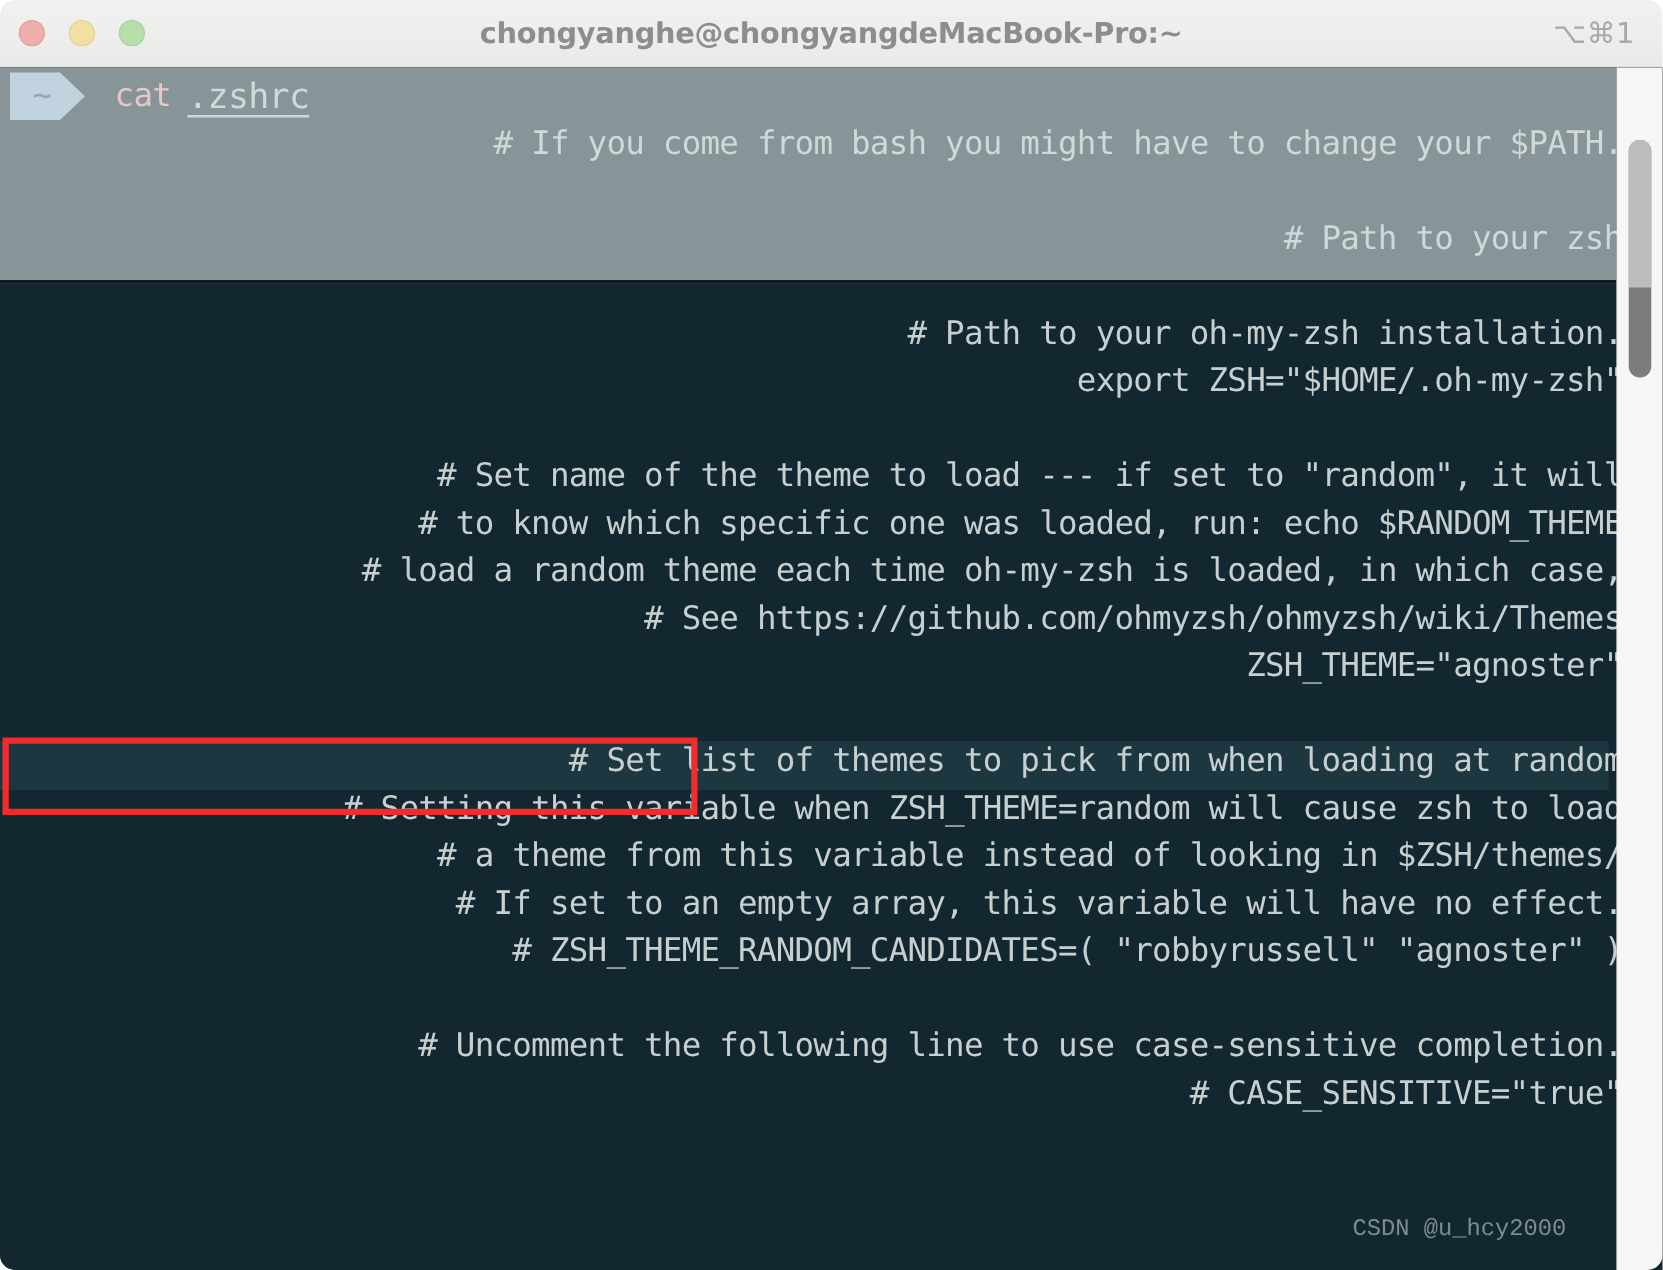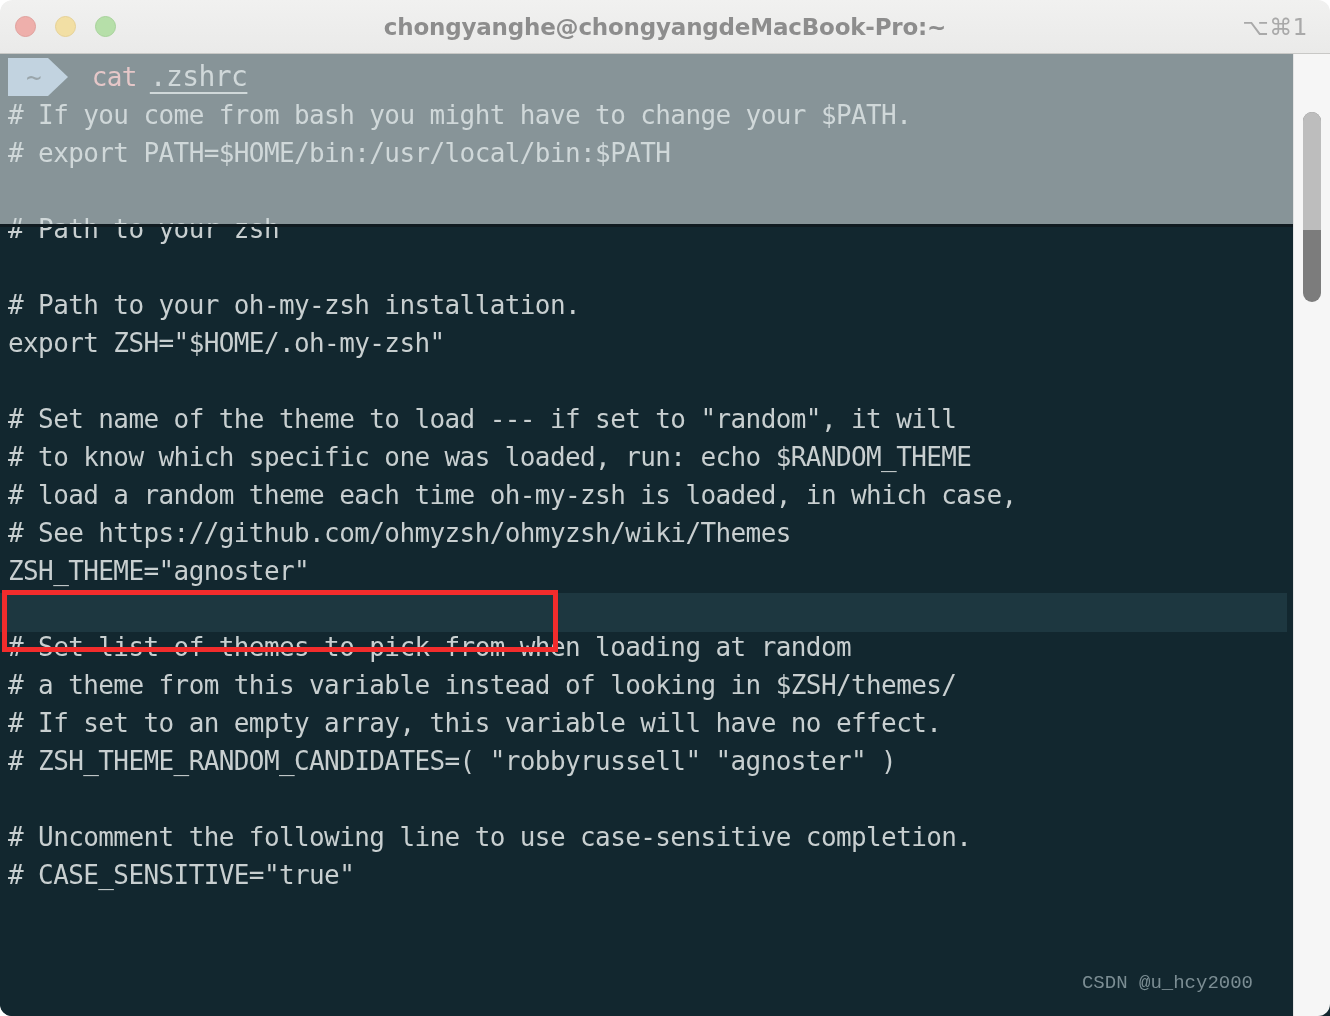--- a/index.html
+++ b/index.html
@@ -101,20 +101,21 @@
     width: 1290px;
   }
   .line {
     height: 38px;
     line-height: 38px;
     font-family: "DejaVu Sans Mono", monospace;
     font-size: 26px;
     color: #c8cfd0;
     white-space: pre;
     letter-spacing: -0.6px;
+    text-align: right;
   }
   .line.blank { color: transparent; }
 
   
   .promptline {
     height: 38px;
     line-height: 38px;
     display: flex;
     align-items: center;
     white-space: pre;
@@ -252,34 +253,34 @@
       <div class="lines">
 
         <div class="promptline">
           <span class="seg-home">~</span>
           <span class="seg-arrow"></span>
           <span class="prompt-cmd">cat</span>
           <span class="prompt-arg">.zshrc</span>
         </div>
 
         <div class="line"># If you come from bash you might have to change your $PATH.</div>
-        <div class="line"># export PATH=$HOME/bin:/usr/local/bin:$PATH</div>
         <div class="line blank"></div>
         <div class="line"># Path to your zsh</div>
         <div class="line blank"></div>
         <div class="line"># Path to your oh-my-zsh installation.</div>
         <div class="line">export ZSH="$HOME/.oh-my-zsh"</div>
         <div class="line blank"></div>
         <div class="line"># Set name of the theme to load --- if set to "random", it will</div>
         <div class="line"># to know which specific one was loaded, run: echo $RANDOM_THEME</div>
         <div class="line"># load a random theme each time oh-my-zsh is loaded, in which case,</div>
         <div class="line"># See https://github.com/ohmyzsh/ohmyzsh/wiki/Themes</div>
         <div class="line">ZSH_THEME="agnoster"</div>
         <div class="line blank"></div>
         <div class="line"># Set list of themes to pick from when loading at random</div>
+        <div class="line"># Setting this variable when ZSH_THEME=random will cause zsh to load</div>
         <div class="line"># a theme from this variable instead of looking in $ZSH/themes/</div>
         <div class="line"># If set to an empty array, this variable will have no effect.</div>
         <div class="line"># ZSH_THEME_RANDOM_CANDIDATES=( "robbyrussell" "agnoster" )</div>
         <div class="line blank"></div>
         <div class="line"># Uncomment the following line to use case-sensitive completion.</div>
         <div class="line"># CASE_SENSITIVE="true"</div>
       </div>
 
       <div class="overlay"></div>
 

